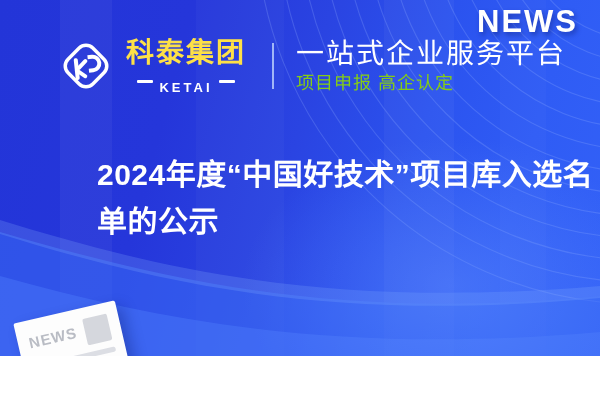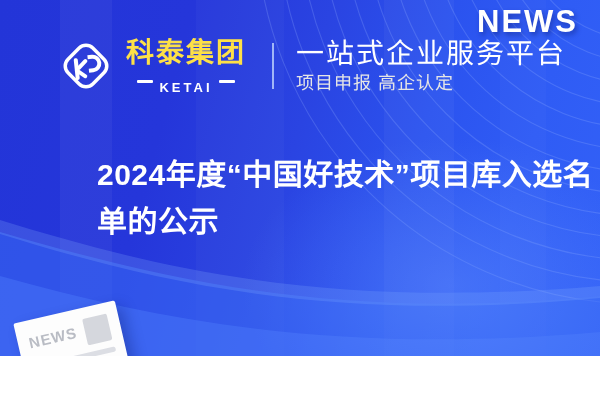--- a/index.html
+++ b/index.html
@@ -160,21 +160,21 @@
   }
   .slogan-main {
     font-size: 28px;
     color: #ffffff;
     letter-spacing: 2px;
     line-height: 1.15;
     white-space: nowrap;
   }
   .slogan-sub {
     font-size: 18px;
-    color: #e5e5e5;
+    color: #84cc16;
     letter-spacing: 1px;
     line-height: 1.2;
     white-space: nowrap;
   }
 
   
   .news-word {
     position: absolute;
     right: 22px;
     top: 6px;

